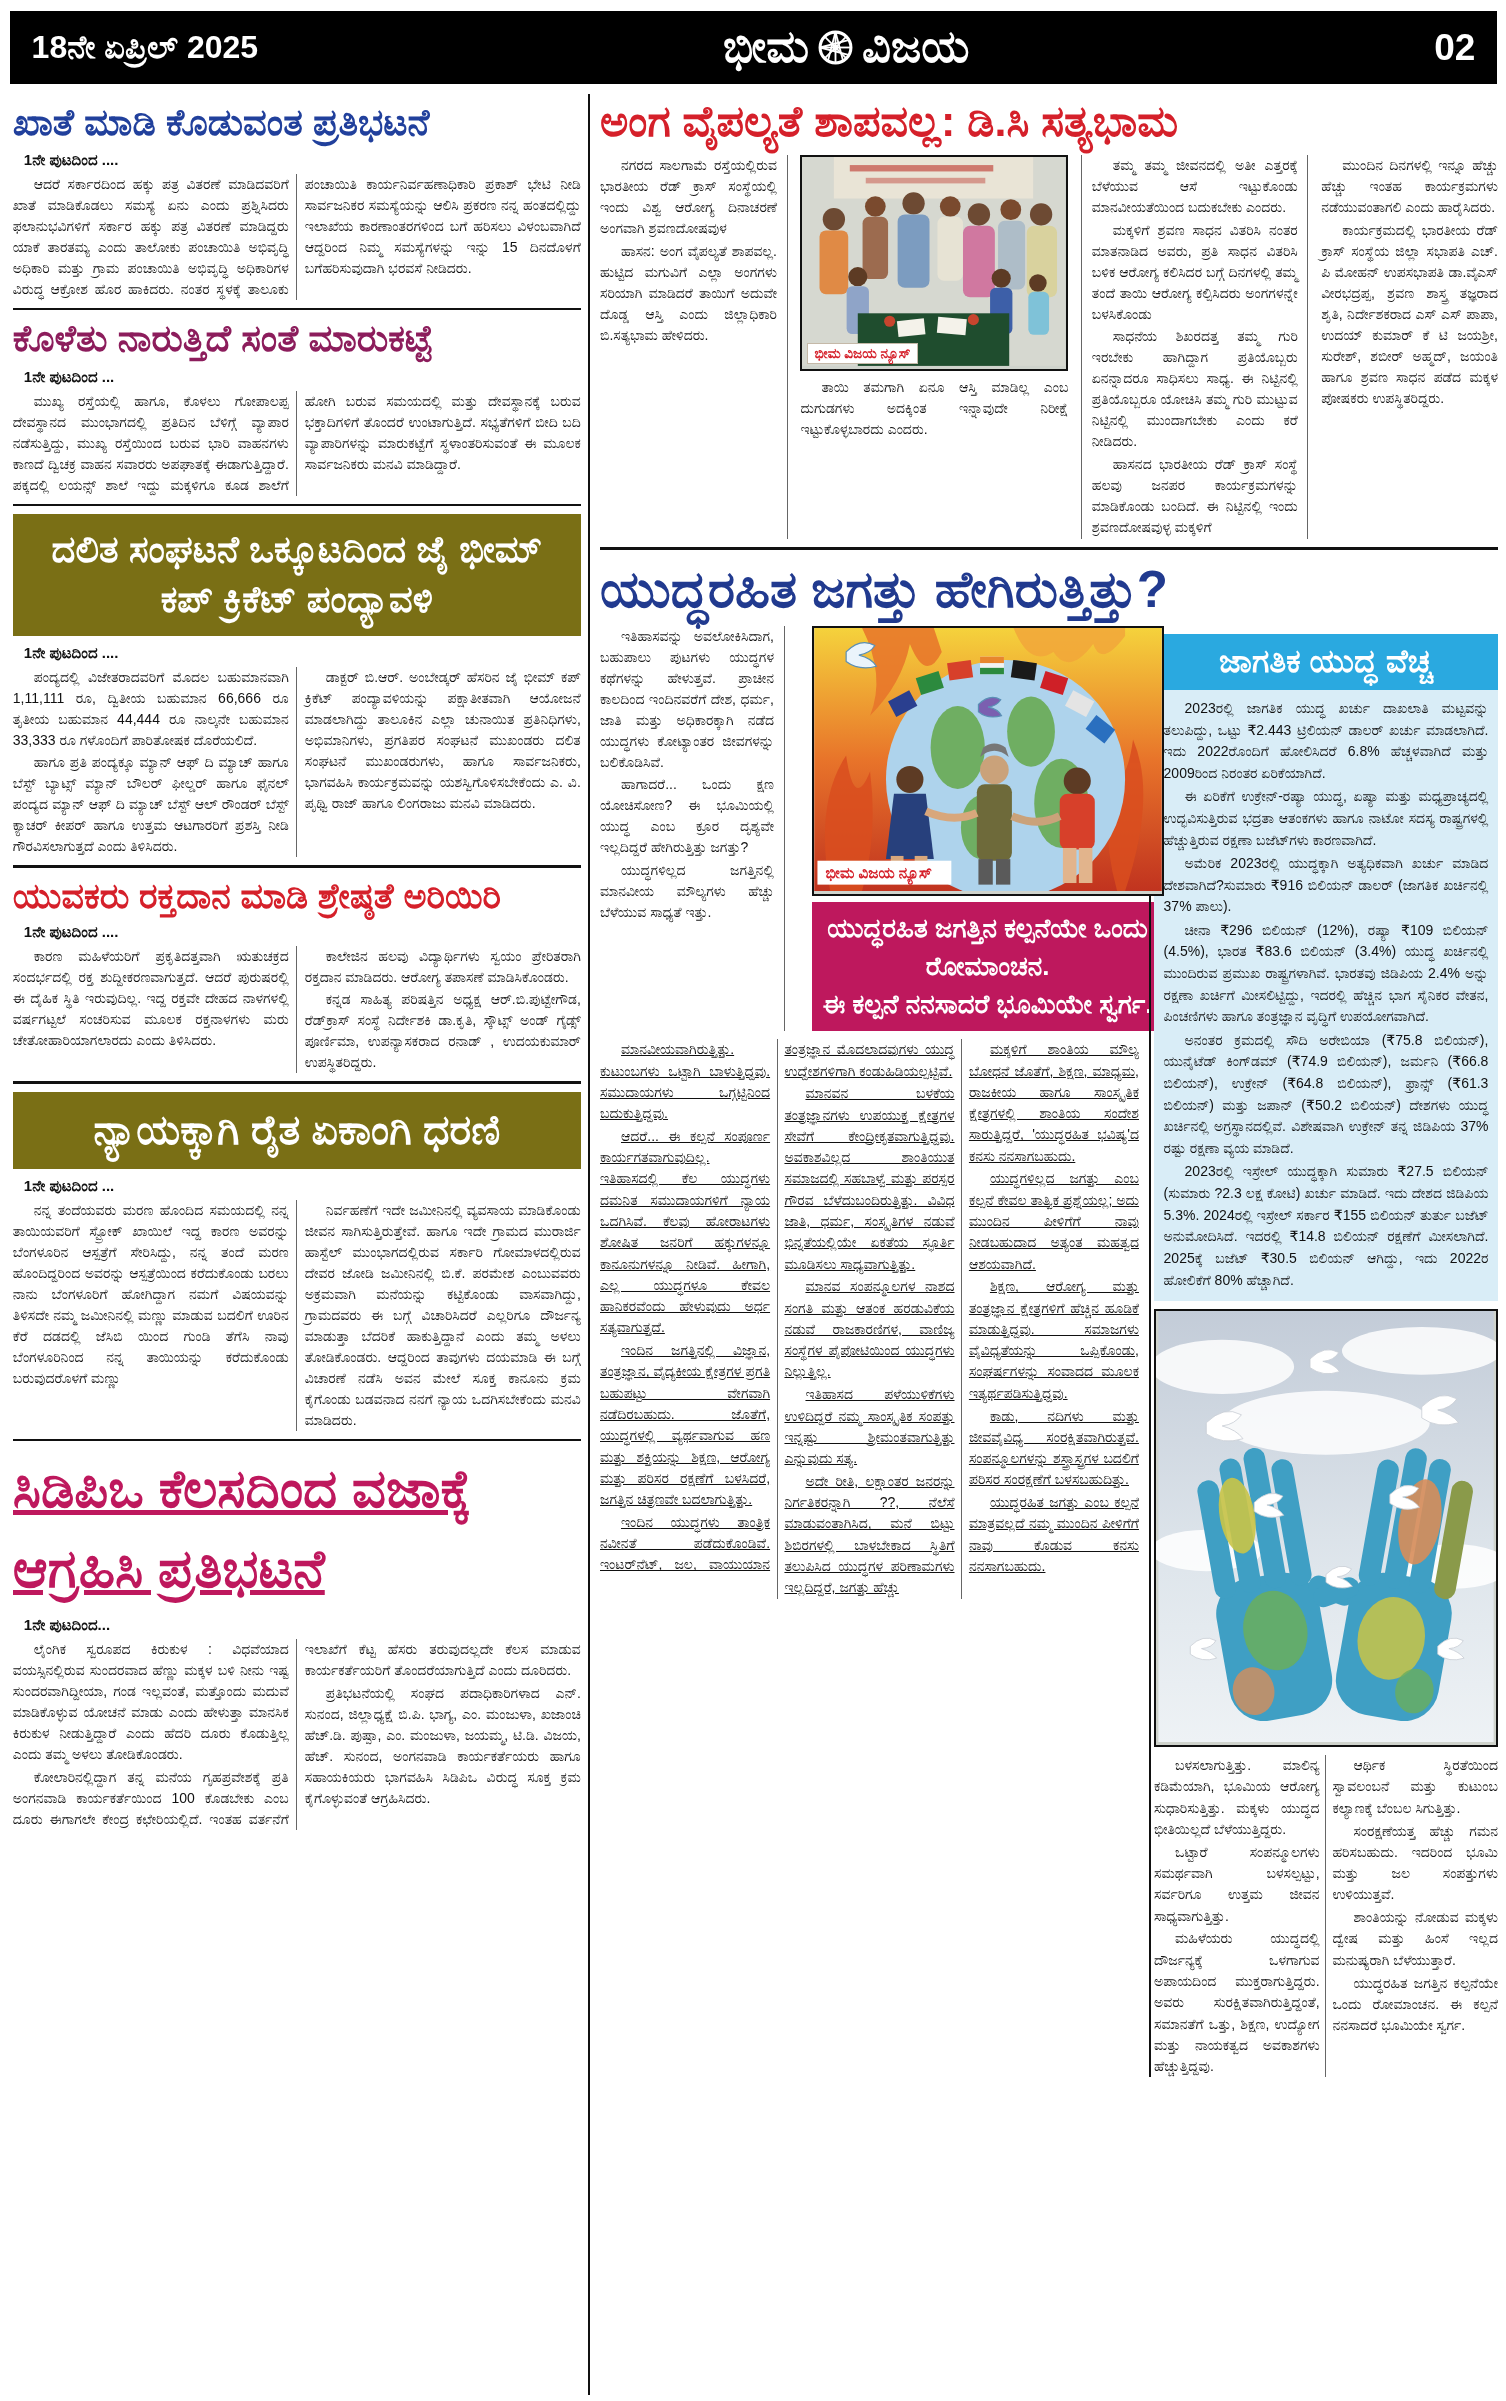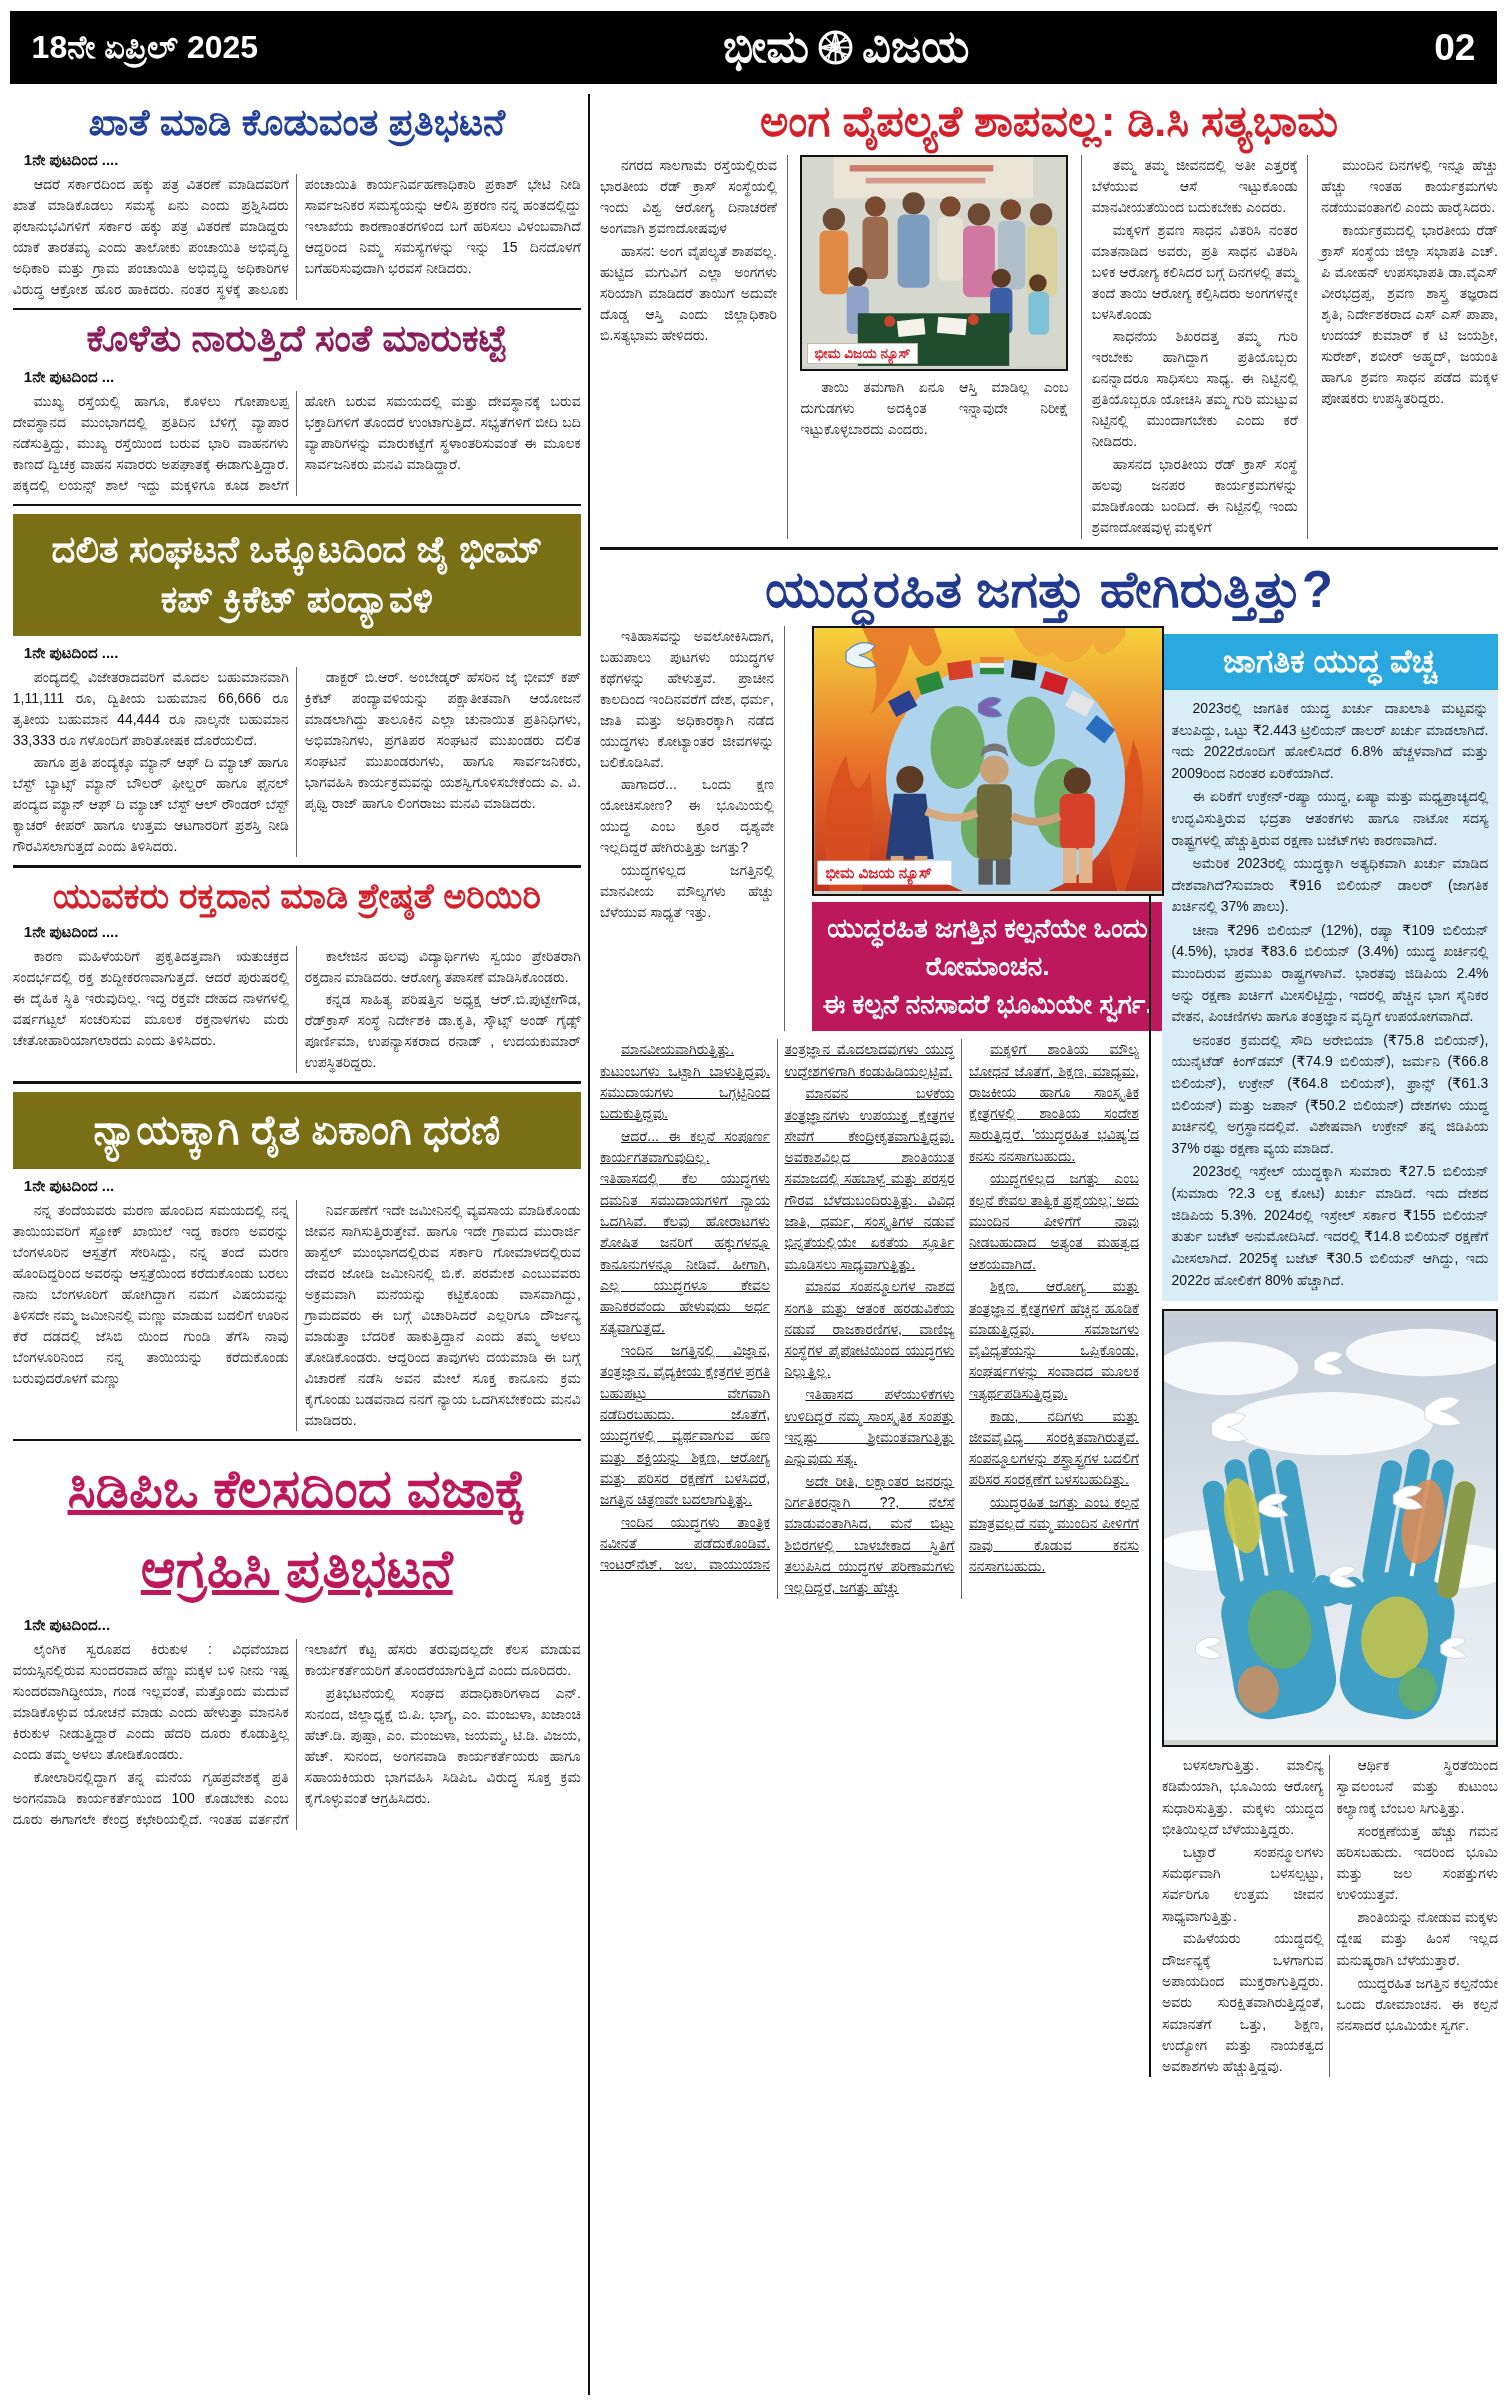--- a/index.html
+++ b/index.html
@@ -10,21 +10,21 @@
             display:flex;align-items:center;justify-content:space-between;padding:0 22px;box-sizing:border-box;}
   .mast-date{color:#fff;font-size:32px;font-weight:bold;white-space:nowrap;}
   .mast-title{color:#fff;font-size:45px;font-weight:bold;display:flex;align-items:center;gap:8px;}
   .mast-page{color:#fff;font-size:37px;font-weight:bold;}
   .chakra{width:37px;height:37px;}
   
   .vrule-main{position:absolute;left:588px;top:94px;bottom:6.4px;width:2.4px;background:#111;}
   .col-left{position:absolute;left:12.8px;top:97px;width:568px;bottom:6.4px;overflow:hidden;}
   .col-right{position:absolute;left:600px;top:94px;width:898px;bottom:6.4px;overflow:hidden;}
   
-  .hl{font-weight:bold;text-align:center;line-height:1.12;margin:4.8px 0 8px 0;}
+  .hl{font-weight:bold;line-height:1.12;margin:4.8px 0 8px 0;}
   .hl-blue{color:#21409c;font-size:37px;}
   .hl-maroon{color:#8c1d5c;font-size:37px;}
   .hl-red{color:#d5202a;font-size:35px;}
   .hl-red-big{color:#d5202a;font-size:43px;margin:3.2px 0 9.6px 0;}
   .hl-green{color:#be185d;font-size:53px;line-height:1.5;text-decoration:underline;}
   .hl-navy{color:#213a8f;font-size:51px;margin:11px 0 8px 0;}
   .box-olive{background:#7a6f15;color:#fff;font-weight:bold;text-align:center;
              font-size:37px;line-height:1.35;padding:11px 8px;margin:6.4px 0 8px 0;}
   .byline{font-weight:bold;font-size:15px;margin:3.2px 0 4.8px 11px;}
   .body2{column-count:2;column-gap:16px;column-rule:0.8px solid #666;text-align:justify;
@@ -42,21 +42,21 @@
   .dc-c3{width:206px;flex:none;border-right:0.8px solid #666;padding-right:9.6px;border-left:0.8px solid #666;padding-left:9.6px;}
   .dc-c4{flex:1;}
   .photo-frame{border:2.4px solid #111;position:relative;background:#cfd3cc;}
   .photo-caption{position:absolute;left:4.8px;bottom:4.8px;background:#fff;border:0.8px solid #c5b9a8;
                  color:#d5202a;font-weight:bold;font-size:13.6px;padding:1.6px 6.4px;}
   .dc-below{margin-top:6.4px;}
   
   .war-wrap{display:flex;margin-top:4.8px;}
   .war-main{width:539px;flex:none;padding-right:9.6px;}
   .vrule-2{width:2.4px;background:#111;flex:none;}
-  .sidebar{flex:1;padding-left:11px;}
+  .sidebar{flex:1;padding-left:3px;}
   .war-row1{display:flex;gap:27px;}
   .war-intro{width:174px;flex:none;border-right:0.8px solid #666;padding-right:9.6px;}
   .war-mid{flex:1;}
   .quotebox{background:#be185d;color:#fff;text-align:center;font-weight:bold;
             font-size:26px;line-height:1.45;padding:8px 6.4px;margin-top:6.4px;}
   .banner{background:#2aa9e0;color:#fff;font-weight:bold;text-align:center;font-size:32px;
           padding:9.6px 3.2px;margin:8px 0 0 0;}
   .statsbox{background:#d9edf7;padding:8px 9.6px;font-size:14px;line-height:1.55;text-align:justify;}
   .sb-cols{column-count:2;column-gap:12.8px;column-rule:0.8px solid #666;text-align:justify;
            font-size:14px;line-height:1.52;margin-top:8px;}

